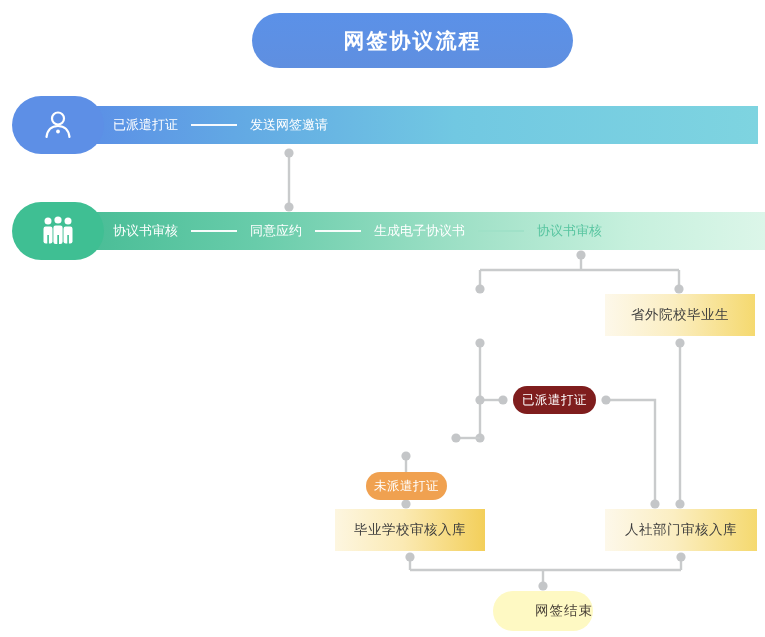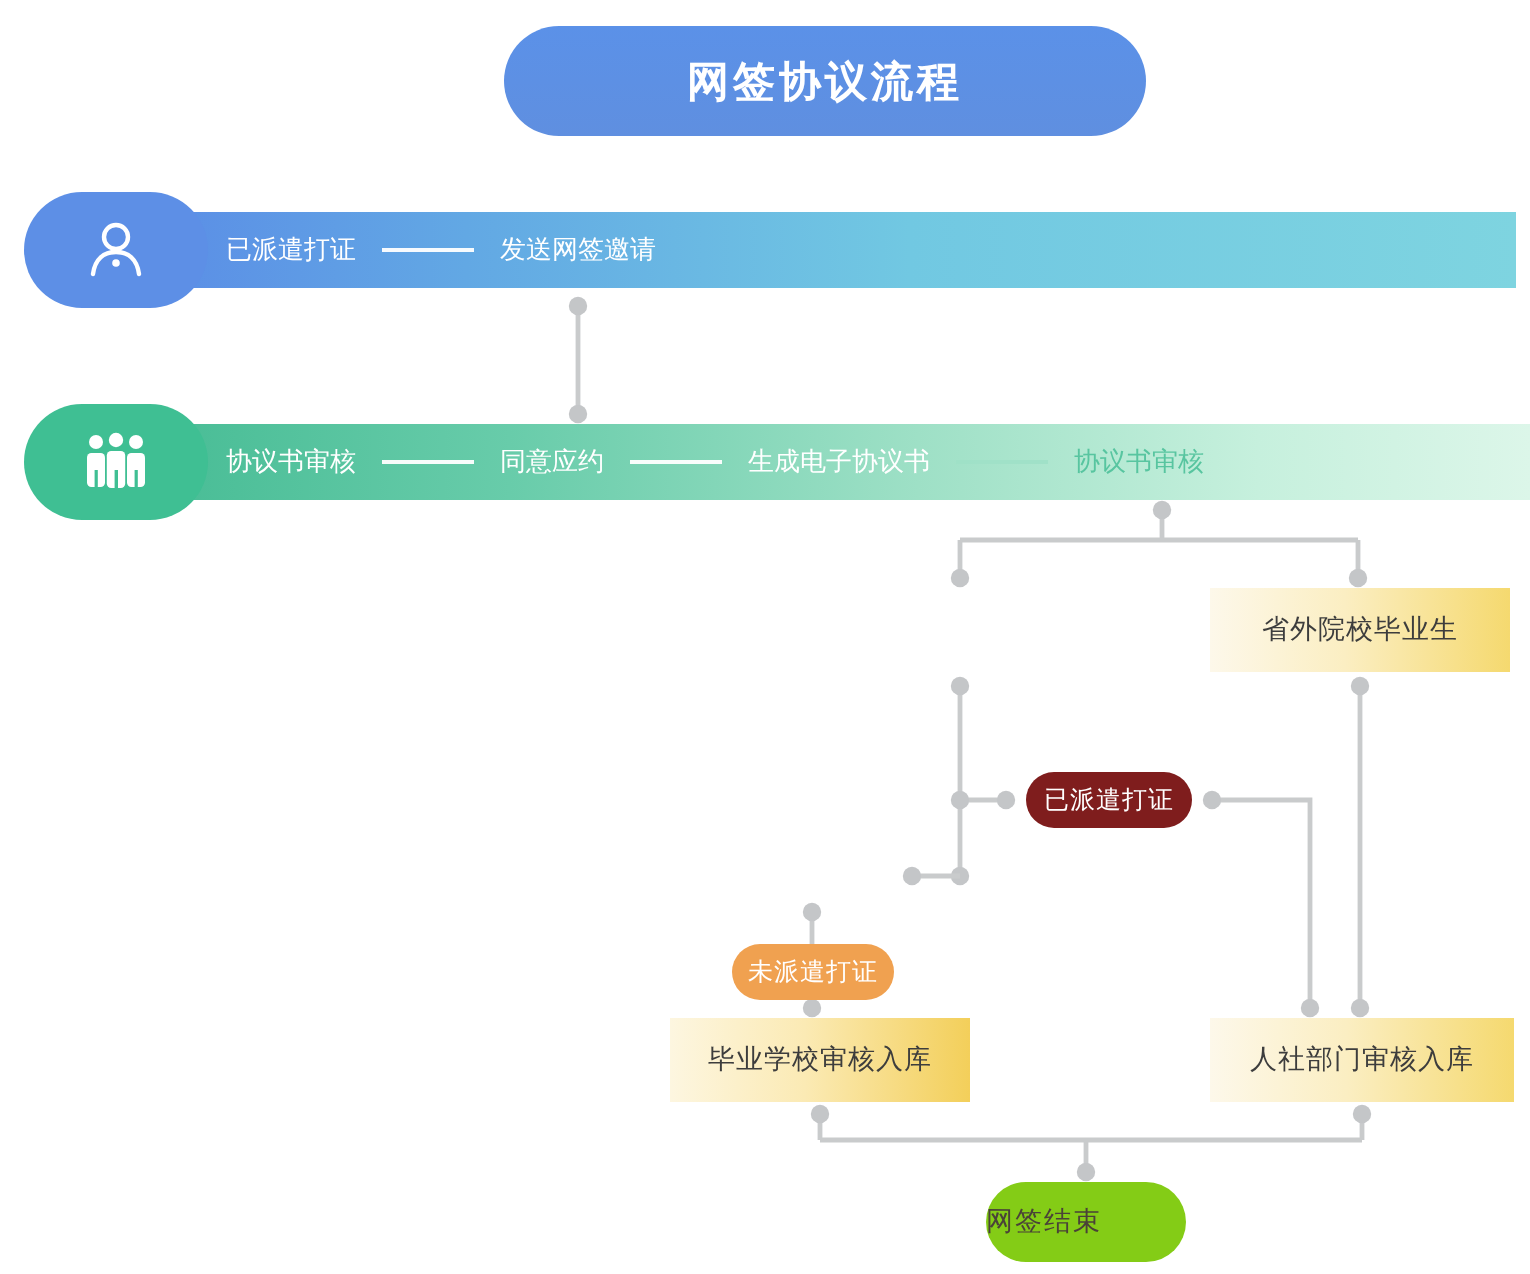--- a/index.html
+++ b/index.html
@@ -141,24 +141,24 @@
   #pill-dispatched  { left: 513px; top: 386px; width: 83px; background: #7f1d1d; }
   #pill-undispatched{ left: 366px; top: 424px; width: 81px; background: #f0a150; margin-top: 48px; }
 
   #pill-end {
     position: absolute;
     left: 493px;
     top: 591px;
     width: 100px;
     height: 40px;
     border-radius: 20px;
-    background: #84cc16;
-    display: flex;
-    align-items: center;
-    justify-content: flex-start;
+    background: #fef9c3;
+    display: flex;
+    align-items: center;
+    justify-content: flex-end;
     font-size: 13.5px;
     color: #4a4238;
     letter-spacing: 1px;
   }
 
   
   .connectors {
     position: absolute;
     left: 0; top: 0;
     width: 765px;

